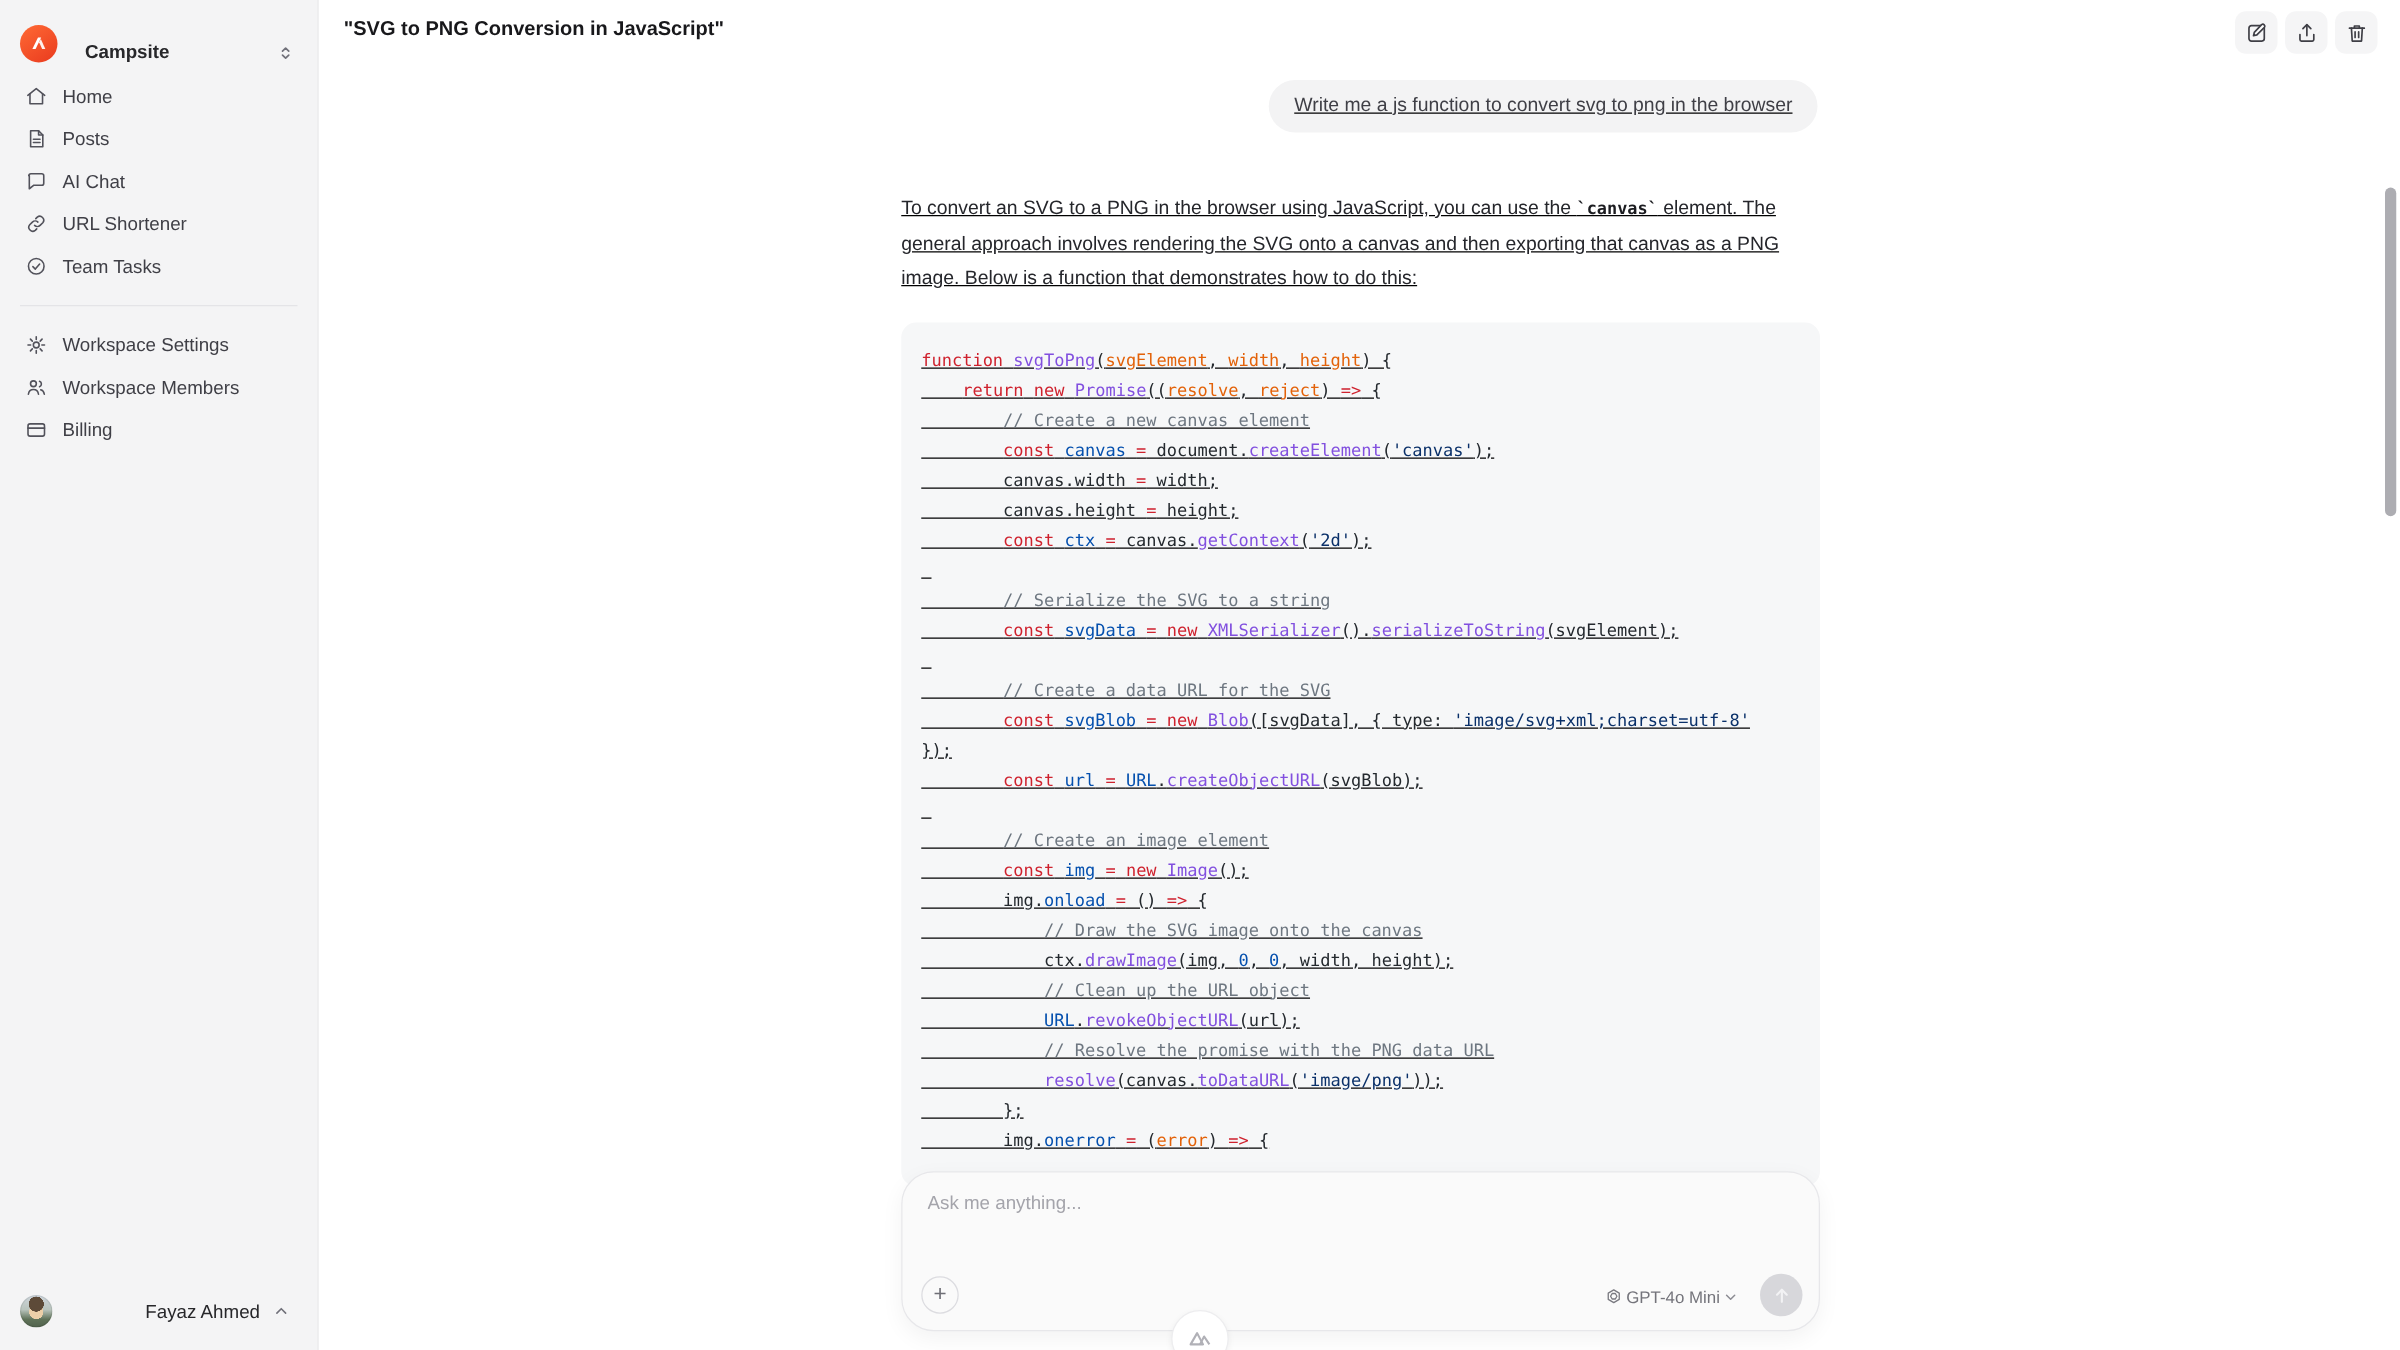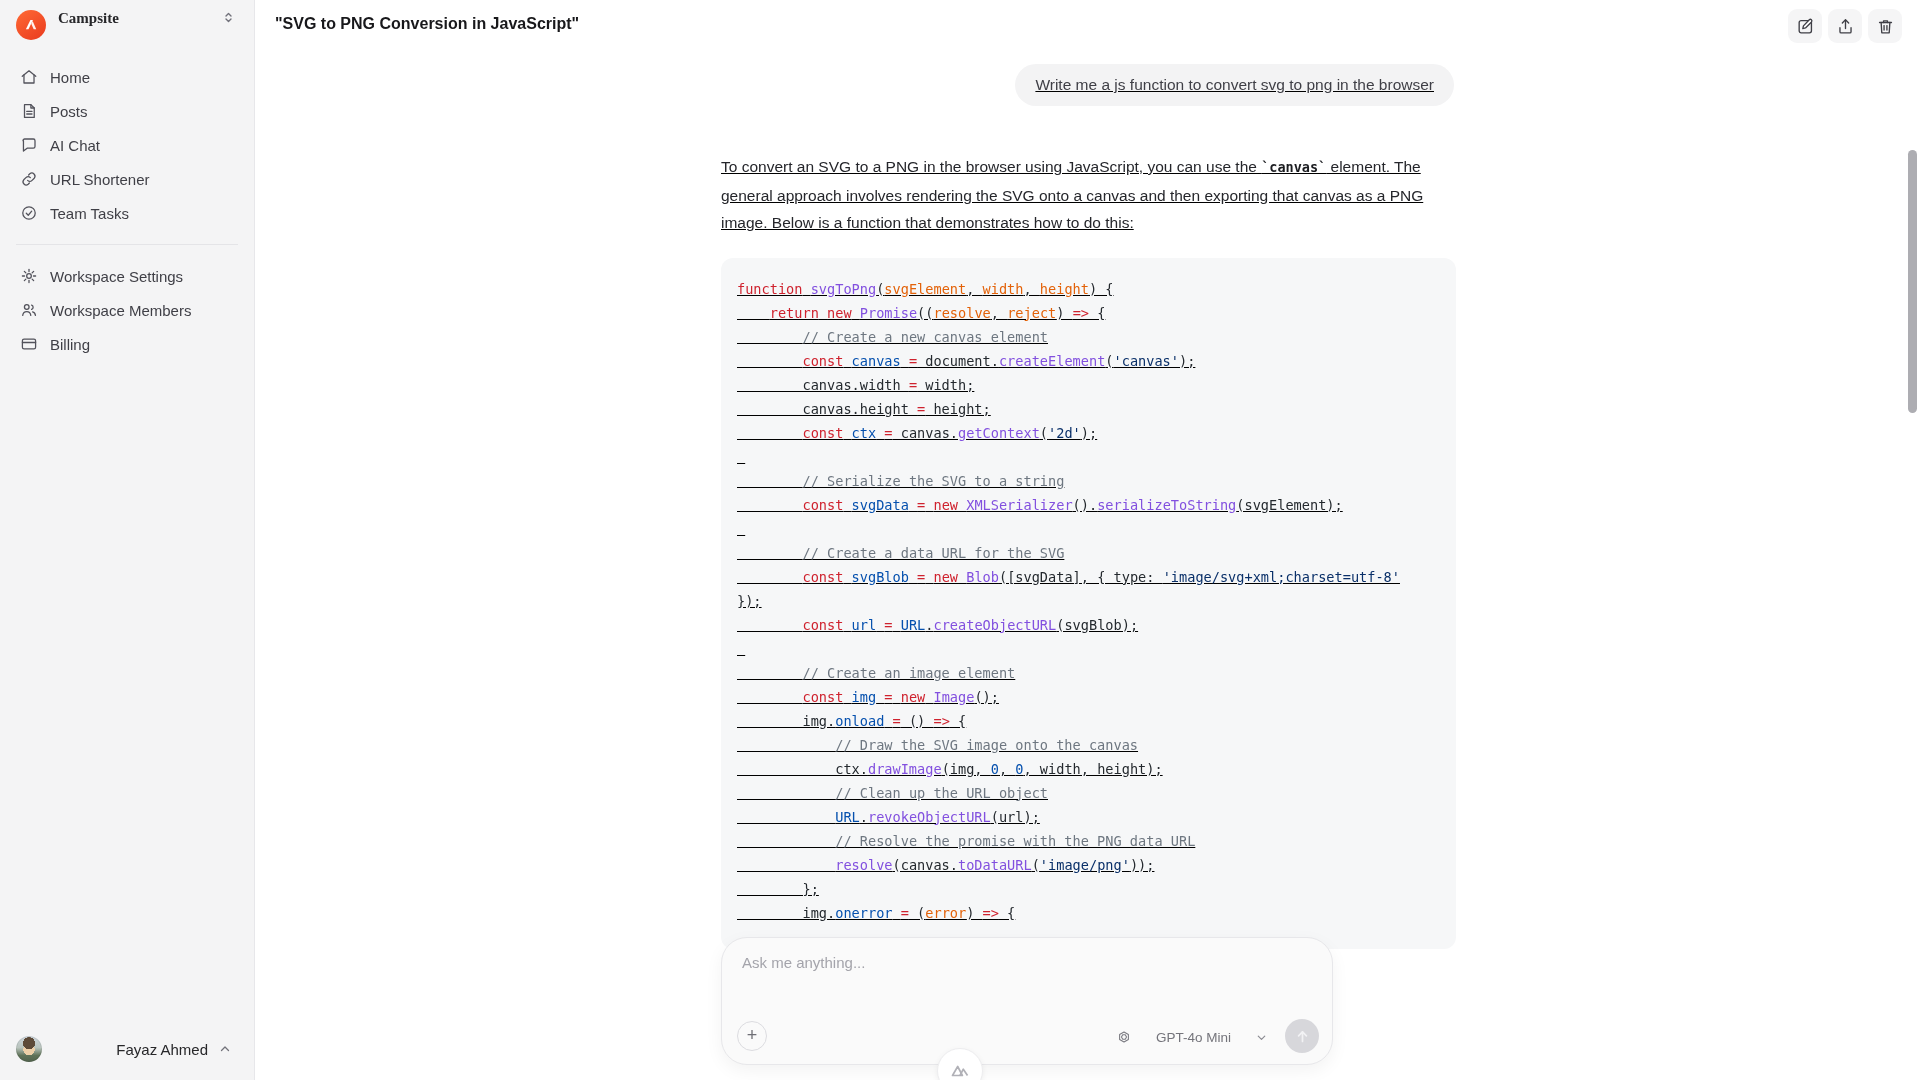--- a/index.html
+++ b/index.html
@@ -2,22 +2,22 @@
 <html><head>
 <meta charset="utf-8">
 <style>
   * { margin:0; padding:0; box-sizing:border-box; }
   html,body { width:1920px; height:1080px; overflow:hidden; background:#fff;
               font-family:"Liberation Sans", sans-serif; }
 
   
   .sidebar { position:absolute; left:0; top:0; width:255px; height:1080px;
              background:#f4f4f5; border-right:1px solid #e7e7ea; padding:10px 14px; }
-  .ws-row { display:flex; align-items:flex-start; gap:12px; height:40px; padding:0 4px 0 2px;
-            border-radius:8px; cursor:pointer;font-family:Liberation Serif, serif; }
+  .ws-row { display:flex; align-items:flex-end; gap:22px; height:40px; padding:0 4px 0 2px;
+            border-radius:8px; cursor:pointer; }
   .ws-logo { width:30px; height:30px; border-radius:50%; flex:0 0 30px;
              background:linear-gradient(145deg,#ff6a35,#e93a1e);
              display:flex; align-items:center; justify-content:center; }
   .ws-name { font-size:15px; font-weight:700; color:#27272a; flex:1; }
   .nav { margin-top:10px; }
   .nav-item { display:flex; align-items:center; gap:12px; height:34px; padding:0 8px 0 6px;
               border-radius:8px; font-size:15px; color:#3f3f46; cursor:pointer; }
   .nav-item svg { flex:0 0 18px; }
   .nav-divider { height:1px; background:#e4e4e7; margin:14px 2px; }
   .user-row { position:absolute; left:14px; right:14px; bottom:12px; height:38px;
@@ -45,32 +45,32 @@
   .inline-code { font-family:"DejaVu Sans Mono", monospace; font-weight:700;
                  font-size:13.5px; color:#1b1c20; }
   .codeblock { margin-top:21px; background:#f6f7f8; border-radius:12px; padding:19px 16px 24px 16px; }
   .code { font-family:"DejaVu Sans Mono", monospace; font-size:13.6px; line-height:24px;
           white-space:pre; color:#24292e; }
   .tok-k { color:#cf222e; } .tok-f { color:#8250df; } .tok-p { color:#e36209; }
   .tok-v { color:#0550ae; } .tok-s { color:#0a3069; } .tok-c { color:#6e7781; }
   .tok-t { color:#24292e; }
 
   
-  .composer { position:absolute; left:466px; top:937px; width:612px; height:128px;
+  .composer { position:absolute; left:466px; top:937px; width:735px; height:128px;
               background:#fafafa; border:1px solid #e7e7ea; border-radius:26px;
               box-shadow:0 6px 18px rgba(0,0,0,.05); z-index:5; }
   .composer textarea { position:absolute; left:20px; top:16px; right:20px; height:58px;
               background:transparent; border:none; outline:none; resize:none;
               font-family:"Liberation Sans", sans-serif; font-size:15px; color:#27272a; }
   .composer textarea::placeholder { color:#a4a4ab; }
   .plus-btn { position:absolute; left:15px; bottom:13px; width:30px; height:30px; border-radius:50%;
               border:1px solid #dcdce0; color:#6f6f76; font-size:18px; line-height:27px;
               text-align:center; cursor:pointer; background:#fafafa; }
   .model-select { position:absolute; right:64px; bottom:19px; display:flex; align-items:center;
-                  gap:24px; color:#74747b; font-size:13.5px; cursor:pointer; }
+                  gap:2px; color:#74747b; font-size:13.5px; cursor:pointer; }
   .send-btn { position:absolute; right:13px; bottom:11px; width:34px; height:34px; border-radius:50%;
               background:#d7d7db; display:flex; align-items:center; justify-content:center; cursor:pointer; }
 
   .ai-badge { position:absolute; left:682px; top:1048px; width:46px; height:46px; border-radius:50%;
               background:#fff; border:1px solid #ededef; box-shadow:0 2px 6px rgba(0,0,0,.06);
               display:flex; align-items:center; justify-content:center; z-index:6; }
 
   .scroll-thumb { position:absolute; right:3px; top:150px; width:9px; height:263px;
                   border-radius:5px; background:#adadb2; z-index:7; }
 </style>

